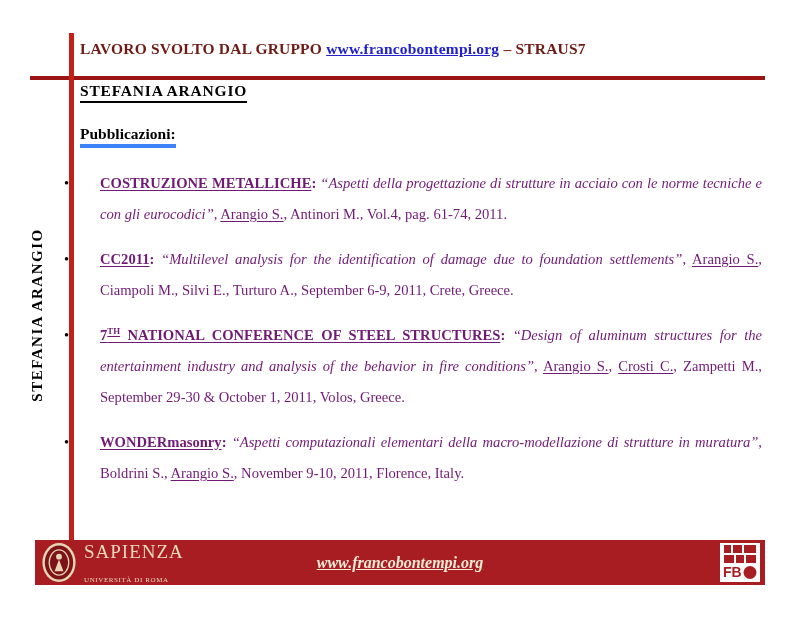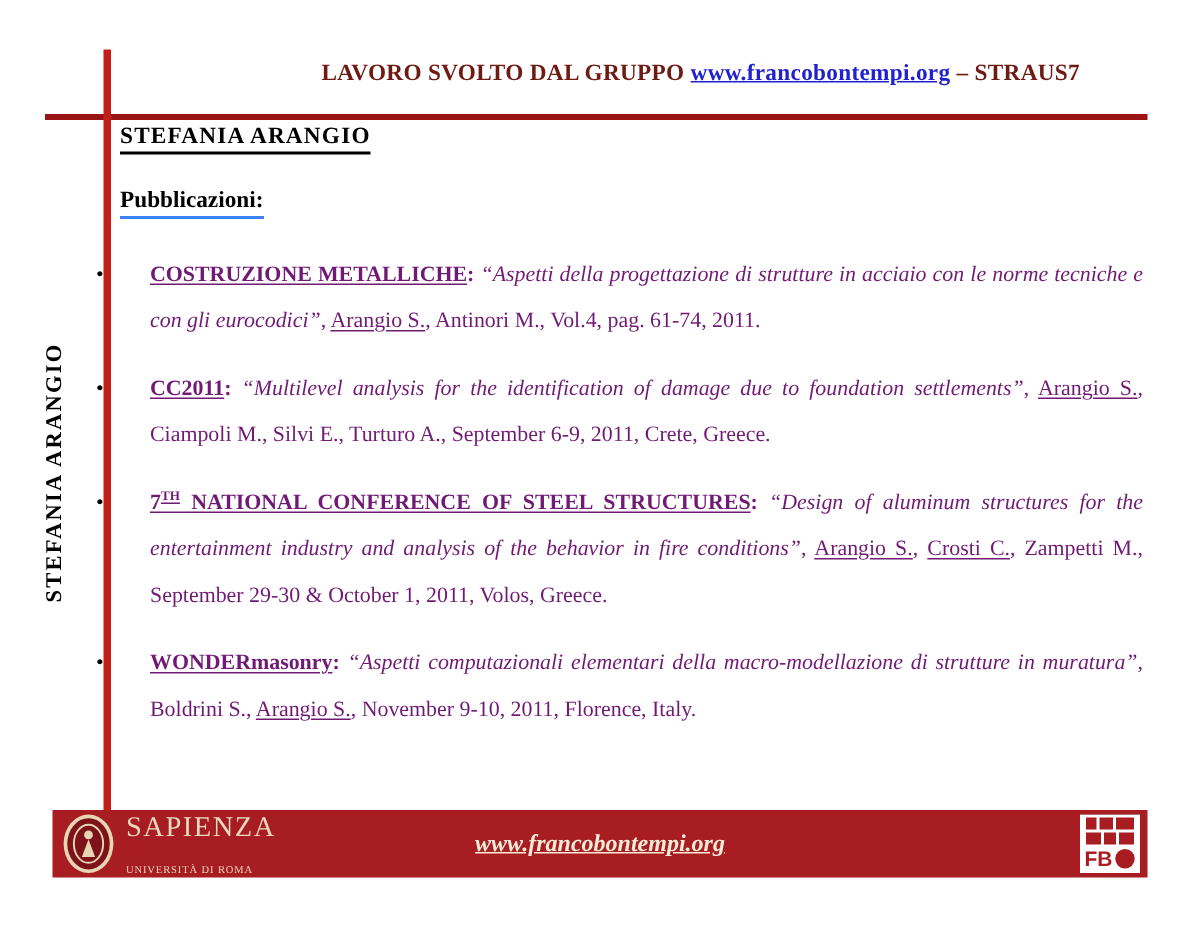--- a/index.html
+++ b/index.html
@@ -4,21 +4,21 @@
 <style>
   html, body { margin:0; padding:0; }
   body {
     width:800px; height:618px; position:relative; overflow:hidden;
     background:#ffffff; font-family:"Liberation Serif", serif; color:#111;
   }
 
   
   .header-title {
     position:absolute; top:40px; left:80px; width:640px;
-    text-align:right; font-weight:bold; font-size:15.5px;
+    text-align:left; font-weight:bold; font-size:15.5px;
     color:#6e1b14; letter-spacing:0.2px;
   }
   .header-title a, .header-link {
     color:#2222cc; text-decoration:underline; font-weight:bold; cursor:pointer;
   }
 
   
   .rule-h { position:absolute; left:30px; top:76px; width:735px; height:4px; background:#9a1414; }
   .rule-v { position:absolute; left:69px; top:33px; width:5px;  height:507px; background:#c32017; }
 
@@ -33,21 +33,21 @@
 
   
   .slide-title {
     position:absolute; left:80px; top:82px;
     font-size:15.5px; font-weight:bold; letter-spacing:0.8px; color:#000;
     border-bottom:2px solid #000; padding-bottom:1px;
   }
   .section-label {
     position:absolute; left:80px; top:125px;
     font-size:15.5px; font-weight:bold; color:#000;
-    border-bottom:2px solid #3b82f6; padding-bottom:1px;
+    border-bottom:4px solid #3b82f6; padding-bottom:1px;
   }
 
   
   .pub-list { position:absolute; left:60px; top:168px; width:702px; }
   .pub { position:relative; padding-left:40px; margin-bottom:14px; }
   .pub-bullet { position:absolute; left:4px; top:0; line-height:31px; font-size:14.6px; color:#000; }
   .pub-text { margin:0; text-align:justify; font-size:14.6px; line-height:31px; color:#701a75; }
   .venue { font-weight:bold; text-decoration:underline; text-underline-offset:2px; }
   .venue sup { font-size:0.6em; line-height:0;text-decoration:underline; }
   .colon { font-weight:bold; }

